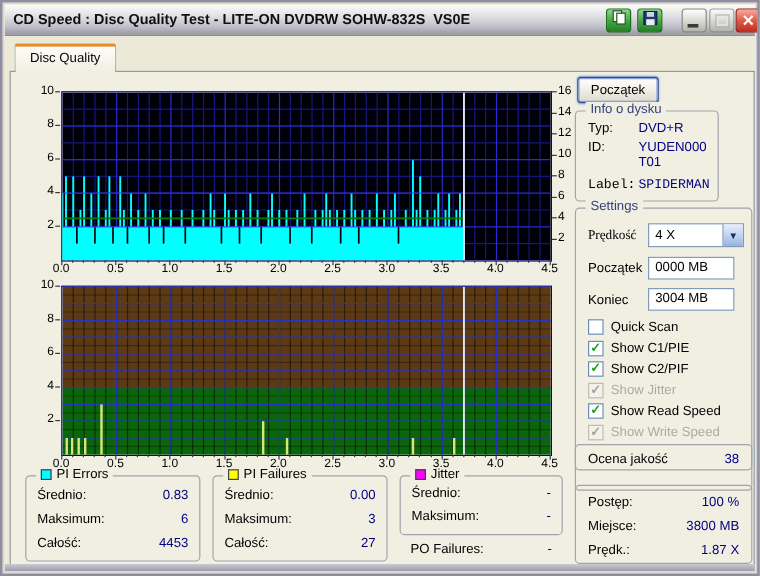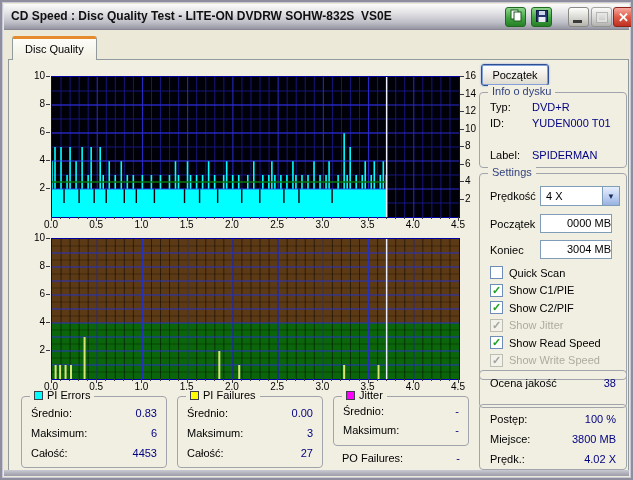--- a/index.html
+++ b/index.html
@@ -397,39 +397,39 @@
     </div>
     <div class="stat-row" style="left:333px; width:118px; top:392px; position:absolute;">
       <span class="lab">PO Failures:</span>
       <span class="val">-</span>
     </div>
 
     <div class="xpbtn default" style="left:472px; top:4px;">
       <span>Początek</span>
     </div>
 
-    <div class="gbox" style="left:470px; top:32px; width:148px; height:76px;">
+    <div class="gbox" style="left:470px; top:32px; width:120px; height:76px;">
       <div class="gcap">Info o dysku</div>
       <div class="kv-row" style="top:8px;">
           <span class="k">Typ:</span>
           <span class="v">DVD+R</span>
         </div>
       <div class="kv-row" style="top:24px;">
           <span class="k">ID:</span>
           <span class="v">YUDEN000 T01</span>
         </div>
-      <div class="kv-row" style="top:56px;">
+      <div class="kv-row" style="top:56px;font-family:Liberation Mono, monospace;">
           <span class="k">Label:</span>
           <span class="v">SPIDERMAN</span>
         </div>
     </div>
 
-    <div class="gbox" style="left:470px; top:113px; width:148px; height:207px;text-align:right;">
+    <div class="gbox" style="left:470px; top:113px; width:148px; height:236px;">
       <div class="gcap">Settings</div>
-      <span class="fieldlab" style="left:10px; top:16px;">Prędkość</span>
+      <span class="fieldlab" style="left:10px; top:16px;font-family:Liberation Serif, serif;">Prędkość</span>
       <div class="combo" style="left:60px; top:12px; width:80px;">
         <span class="cval">4 X</span>
         <span class="carrow">▼</span>
       </div>
       <span class="fieldlab" style="left:10px; top:44px;">Początek</span>
       <div class="editbox" style="left:60px; top:40px; width:72px;">0000 MB</div>
       <span class="fieldlab" style="left:10px; top:70px;">Koniec</span>
       <div class="editbox" style="left:60px; top:66px; width:72px;">3004 MB</div>
       <div id="cblist" style="position:absolute; left:10px; top:92px; right:6px;">
           <div class="cbrow">
@@ -452,39 +452,39 @@
             <span class="cbbox">✓</span>
             <span>Show Read Speed</span>
           </div>
           <div class="cbrow disabled">
             <span class="cbbox">✓</span>
             <span>Show Write Speed</span>
           </div>
         </div>
     </div>
 
-    <div class="gbox" style="left:470px; top:310px; width:148px; height:38px;text-align:right;">
+    <div class="gbox" style="left:470px; top:310px; width:148px; height:22px;text-align:right;">
       <div class="kv-row" style="top:6px;">
         <span class="k">Ocena jakość</span>
         <span class="vr">38</span>
       </div>
     </div>
 
     <div class="gbox" style="left:470px; top:344px; width:148px; height:66px;">
       <div class="kv-row" style="top:8px;">
           <span class="k">Postęp:</span>
           <span class="vr">100 %</span>
         </div>
       <div class="kv-row" style="top:28px;">
           <span class="k">Miejsce:</span>
           <span class="vr">3800 MB</span>
         </div>
       <div class="kv-row" style="top:48px;">
           <span class="k">Prędk.:</span>
-          <span class="vr">4.02 X</span>
+          <span class="vr">1.87 X</span>
         </div>
     </div>
 
   <span class="axlab" style="left: 28px; top: 159px; width: 28px; text-align: center;">0.0</span>
       <span class="axlab" style="left: 28px; top: 321px; width: 28px; text-align: center;">0.0</span>
       <span class="axlab" style="left: 73.2222px; top: 159px; width: 28px; text-align: center;">0.5</span>
       <span class="axlab" style="left: 73.2222px; top: 321px; width: 28px; text-align: center;">0.5</span>
       <span class="axlab" style="left: 118.444px; top: 159px; width: 28px; text-align: center;">1.0</span>
       <span class="axlab" style="left: 118.444px; top: 321px; width: 28px; text-align: center;">1.0</span>
       <span class="axlab" style="left: 163.667px; top: 159px; width: 28px; text-align: center;">1.5</span>

